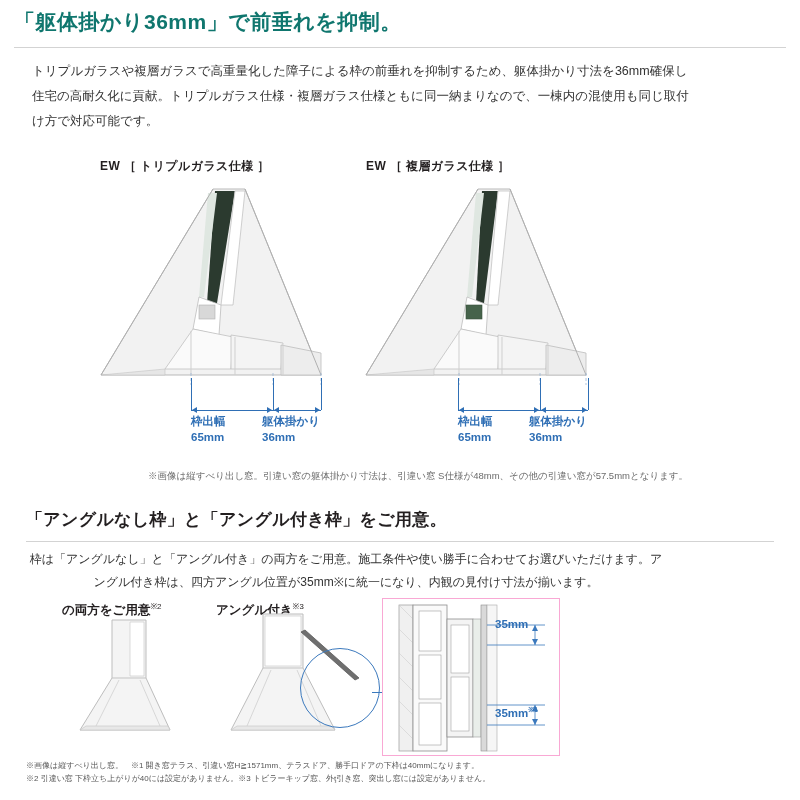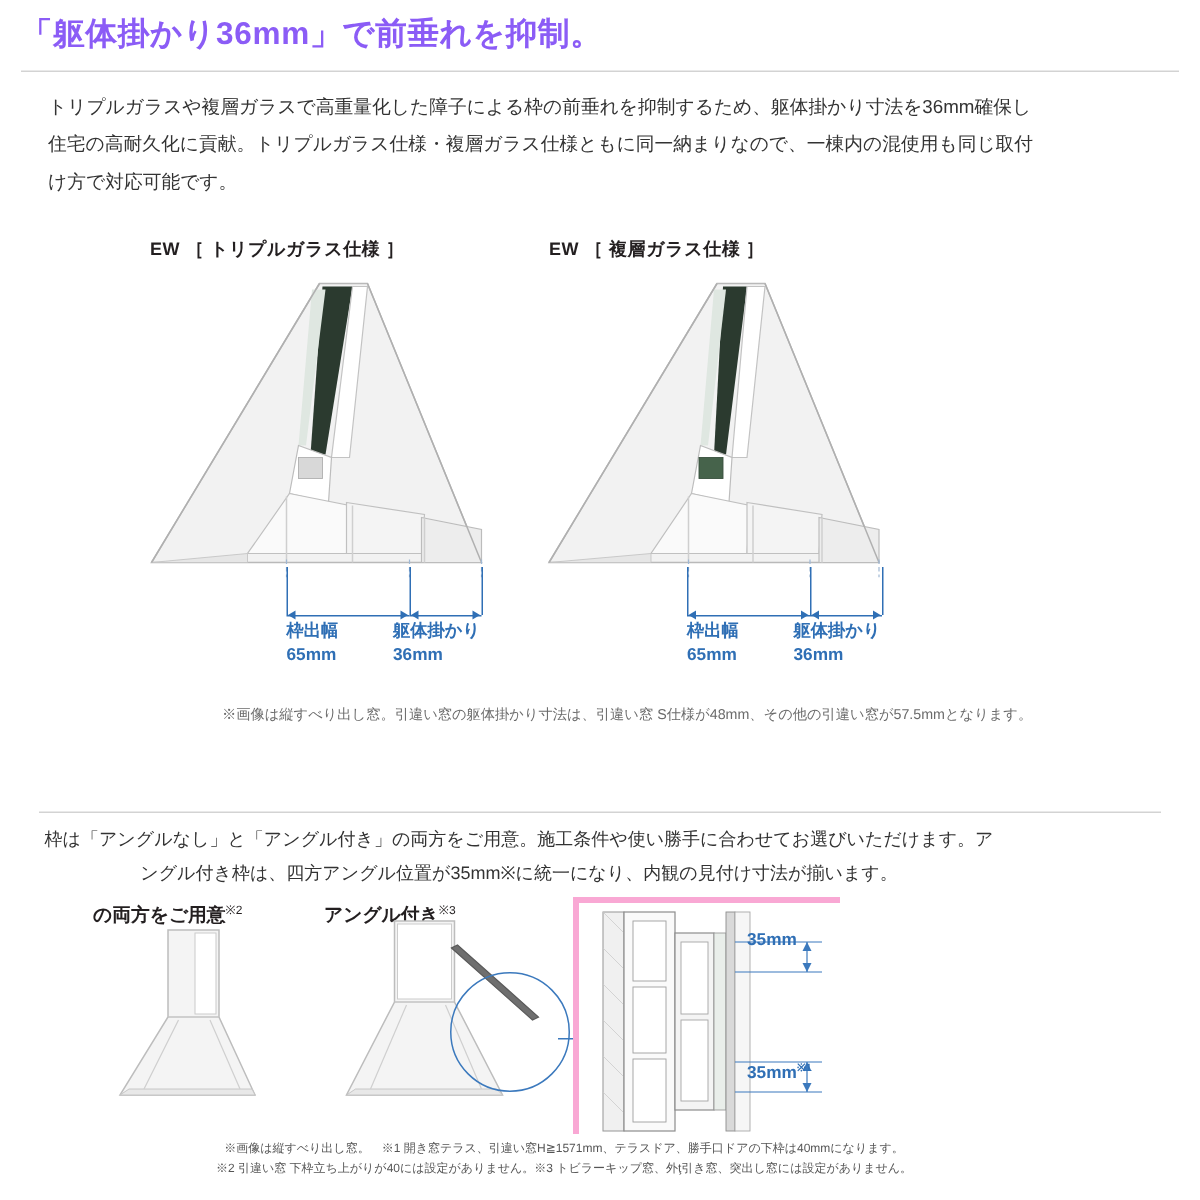--- a/index.html
+++ b/index.html
@@ -10,21 +10,21 @@
     font-family: "Liberation Sans", sans-serif;
     color: #231f20;
     overflow: hidden;
   }
   .page { position: relative; width: 800px; height: 800px; }
 
   
   .sec1-title {
     position: absolute; left: 14px; top: 8px;
     font-size: 21px; font-weight: bold; letter-spacing: 0.5px;
-    color: #8b5cf6;
+    color: #0f766e;
   }
   .rule {
     position: absolute; left: 14px; right: 14px;
     border-top: 1px solid #d3d3d3;
   }
   .sec1-rule { top: 47px; }
 
   .sec1-body {
     position: absolute; left: 14px; top: 59px; width: 660px;
     font-size: 12.5px; line-height: 2.0; color: #333; margin-left: 18px;
@@ -74,32 +74,32 @@
     position: absolute; left: 26px; top: 548px; width: 640px;
     font-size: 12px; line-height: 1.95; color: #333; text-align: center;
   }
 
   .sub-label {
     position: absolute; font-size: 12.5px; font-weight: bold; color: #231f20;
   }
   .sub-label sup { font-size: 8px; font-weight: normal; }
 
   .blue-box {
-    position: absolute; border: 4px solid #f9a8d4; background: #fff;
+    position: absolute; border: 1px solid #f9a8d4; background: #fff;
   }
   .blue-circle {
     position: absolute; border: 1px solid #3b79bd; border-radius: 50%;
   }
   .blue-conn { position: absolute; background: #3b79bd; height: 1px; }
 
   .footnotes {
     position: absolute; left: 26px; top: 760px; width: 700px;
     font-size: 8px; color: #555; line-height: 1.6;
   }
-  .footnotes div { white-space: nowrap; text-align: center; }
+  .footnotes div { white-space: nowrap; }
 
   svg { display: block; }
 </style>
 </head>
 <body>
 
 <div class="page">
 
   <div class="sec1-title">「躯体掛かり36mm」で前垂れを抑制。</div>
   <div class="rule sec1-rule"></div>
@@ -201,20 +201,21 @@
       <span>65mm</span>
     </div>
     <div class="dim-label" style="left:529px; top:414px; width:70px;">
       <span>躯体掛かり</span><br>
       <span>36mm</span>
     </div>
   </div>
 
   <div class="note-small" style="left:148px; top:470px;">※画像は縦すべり出し窓。引違い窓の躯体掛かり寸法は、引違い窓 S仕様が48mm、その他の引違い窓が57.5mmとなります。</div>
 
+  <div class="sec2-title">「アングルなし枠」と「アングル付き枠」をご用意。</div>
   <div class="rule sec2-rule" style="left:26px; right:26px;"></div>
   <div class="sec2-body">枠は「アングルなし」と「アングル付き」の両方をご用意。施工条件や使い勝手に合わせてお選びいただけます。アングル付き枠は、四方アングル位置が35mm※に統一になり、内観の見付け寸法が揃います。</div>
 
   <div class="sub-label" style="left:62px; top:600px;">
     <span>の両方をご用意</span><sup>※2</sup>
   </div>
   <div class="sub-label" style="left:216px; top:600px;font-family:Liberation Mono, monospace;">
     <span>アングル付き</span><sup>※3</sup>
   </div>
 

